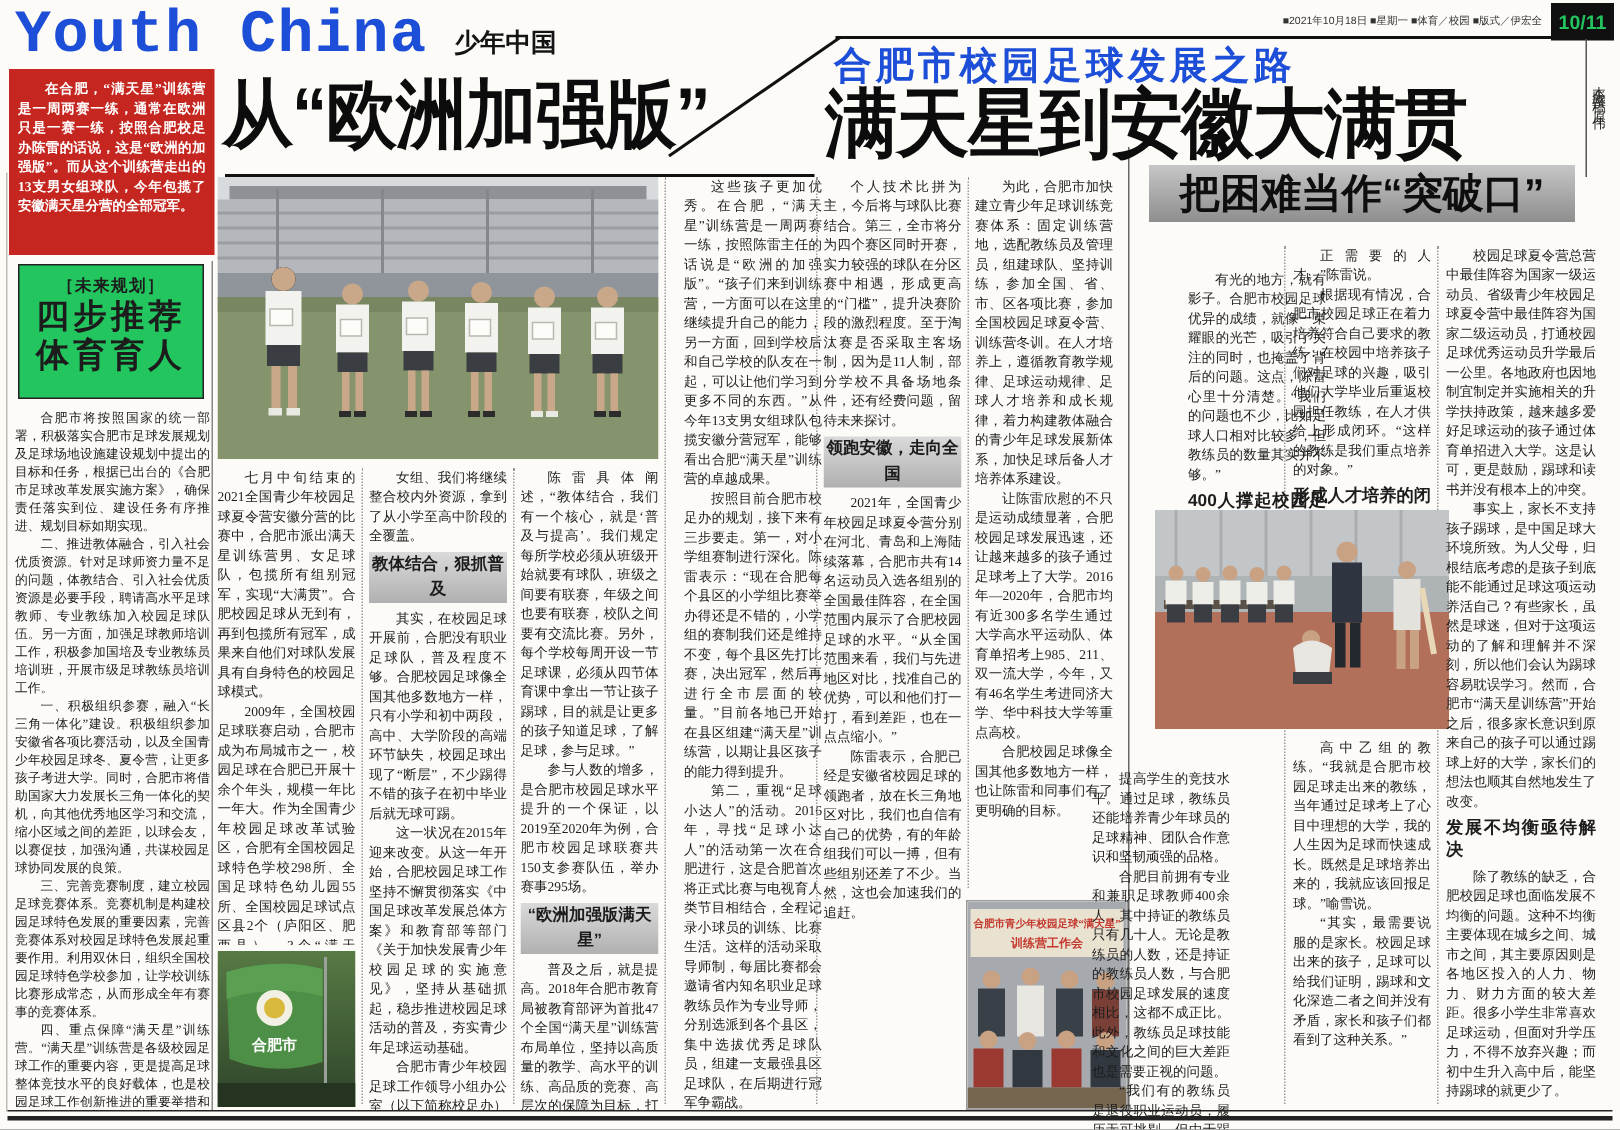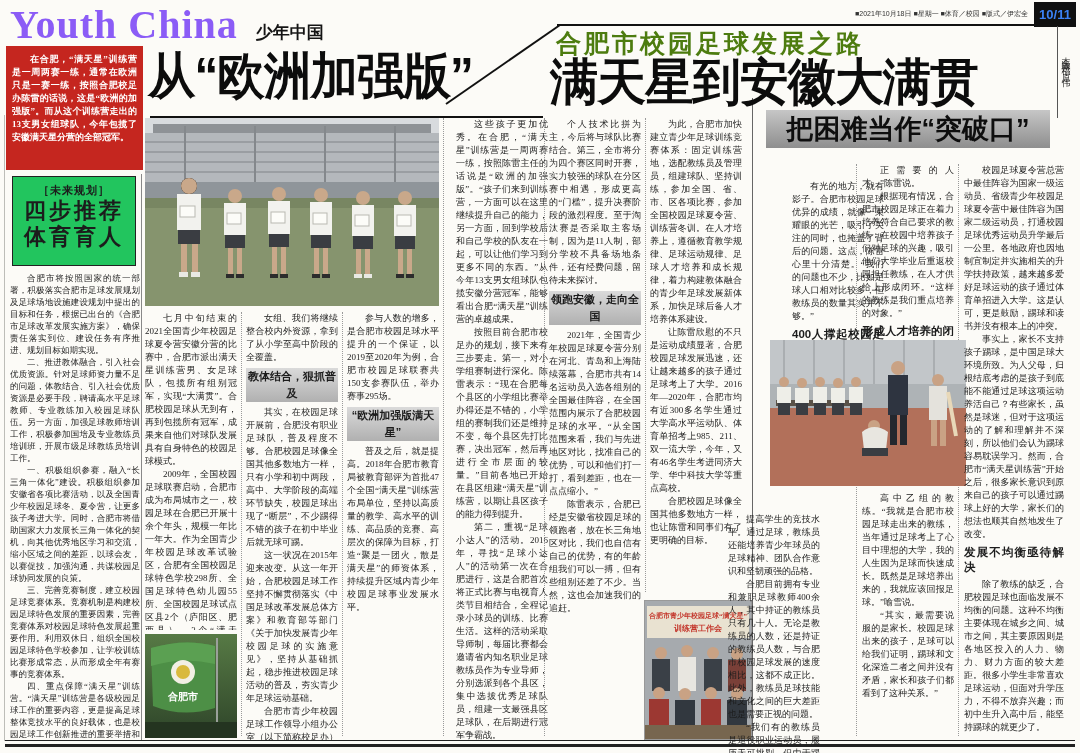--- a/index.html
+++ b/index.html
@@ -2,45 +2,45 @@
 <html><head>
 <meta charset="utf-8">
 <style>
   html,body{margin:0;padding:0;background:#777;}
   .page{position:relative;width:1080px;height:753px;background:#fcfbf7;overflow:hidden;
         font-family:"Liberation Serif",serif;color:#1c1c1c;}
   .abs{position:absolute;}
 
   
   .masthead{left:10px;top:2px;display:flex;align-items:baseline;}
-  .mh-en{font-family:Liberation Serif, serif;font-weight:bold;font-size:40px;line-height:46px;letter-spacing:1px;color:#8b5cf6;}
+  .mh-en{font-family:Liberation Mono, monospace;font-weight:bold;font-size:40px;line-height:46px;letter-spacing:1px;color:#1d4ed8;}
   .mh-cn{font-family:"Liberation Sans",sans-serif;font-weight:bold;font-size:17px;margin-left:18px;color:#141414;}
   .dateline{left:820px;top:9px;width:208px;font-size:7px;text-align:right;color:#333;font-family:"Liberation Sans",sans-serif;}
-  .pagebox{left:1034px;top:2px;width:42px;height:25px;background:#101010;color:#3b82f6;
+  .pagebox{left:1034px;top:2px;width:42px;height:25px;background:#101010;color:#22c55e;
            font:bold 13px/25px "Liberation Sans",sans-serif;text-align:center;}
   .byline-v{left:1059px;top:50px;writing-mode:vertical-rl;font-size:9px;letter-spacing:3px;color:#222;}
 
   
   .rule{background:#111;}
   .rule-a{left:557px;top:24px;width:500px;height:2px;}
   .rule-c{left:150px;top:116px;width:393px;height:2px;}
   .rule-vbadge{left:1057px;top:26px;width:1px;height:92px;background:#555;}
   .sidebar-rule{left:141px;top:174px;width:1px;height:566px;background:#888;}
   .section-rule{left:752px;top:98px;width:1px;height:642px;background:#666;}
   .left-edge{left:4px;top:115px;width:1px;height:626px;background:#bdbdb8;}
   .bot1{left:5px;top:740px;width:1070px;height:1px;background:#222;}
   .bot2{left:5px;top:744px;width:1070px;height:3px;background:#222;}
   .diag{left:440px;top:24px;width:125px;height:82px;}
 
   
   .lead-box{left:6px;top:46px;width:125px;height:110px;background:#c5261f;color:#fff;
             padding:7px 6px;font-weight:bold;font-size:9px;line-height:13px;text-align:justify;}
   .lead-box p{margin:0;text-indent:2em;}
   .kicker{left:556px;top:27px;font-family:"Liberation Sans",sans-serif;font-weight:bold;
-          font-size:25px;letter-spacing:3px;color:#4d7c0f;}
+          font-size:25px;letter-spacing:3px;color:#1d4ed8;}
   .hl{font-family:"Liberation Sans",sans-serif;font-weight:900;color:#0c0c0c;white-space:nowrap;
       transform-origin:left top;}
   .hl1{left:148px;top:46px;font-size:50px;line-height:60px;transform:scaleX(.95);letter-spacing:-1px;}
   .hl2{left:550px;top:53px;font-size:50px;line-height:58px;transform:scaleX(.97);letter-spacing:-1px;}
 
   
   .planbox{left:12px;top:176px;width:122px;height:88px;border:1px solid #222;text-align:center;background:#22c55e;}
   .plan-tag{font-family:"Liberation Sans",sans-serif;font-weight:bold;font-size:11px;margin-top:6px;letter-spacing:1px;}
   .plan-title{font-family:Liberation Serif, serif;font-weight:900;font-size:22px;line-height:26px;letter-spacing:3px;}
   .sb-body{left:10px;top:272px;width:130px;height:466px;overflow:hidden;font-size:8.5px;line-height:12px;text-align:justify;}
@@ -240,20 +240,21 @@
 
   <div class="abs col c2">
     <p>女组、我们将继续整合校内外资源，拿到了从小学至高中阶段的全覆盖。</p>
     <h3 class="boxhead">教体结合，狠抓普及</h3>
     <p>其实，在校园足球开展前，合肥没有职业足球队，普及程度不够。合肥校园足球像全国其他多数地方一样，只有小学和初中两段，高中、大学阶段的高端环节缺失，校园足球出现了“断层”，不少踢得不错的孩子在初中毕业后就无球可踢。</p>
     <p>这一状况在2015年迎来改变。从这一年开始，合肥校园足球工作坚持不懈贯彻落实《中国足球改革发展总体方案》和教育部等部门《关于加快发展青少年校园足球的实施意见》，坚持从基础抓起，稳步推进校园足球活动的普及，夯实青少年足球运动基础。</p>
     <p>合肥市青少年校园足球工作领导小组办公室（以下简称校足办）副主任陈雷认为，这是合肥校园足球发展的转折点。“从大的方面来说，我们从体教结合转变成教体结合，教育部门开始成为校园足球主导者。按照之前的规定，每一所学校必须要有一支校队，一个学校有1000人，但踢球的只有20人，人数肯定不够。”</p>
   </div>
 
   <div class="abs col c3">
+    <p>陈雷具体阐述，“教体结合，我们有一个核心，就是‘普及与提高’。我们规定每所学校必须从班级开始就要有球队，班级之间要有联赛，年级之间也要有联赛，校队之间要有交流比赛。另外，每个学校每周开设一节足球课，必须从四节体育课中拿出一节让孩子踢球，目的就是让更多的孩子知道足球，了解足球，参与足球。”</p>
     <p>参与人数的增多，是合肥市校园足球水平提升的一个保证，以2019至2020年为例，合肥市校园足球联赛共150支参赛队伍，举办赛事295场。</p>
     <h3 class="boxhead">“欧洲加强版满天星”</h3>
     <p>普及之后，就是提高。2018年合肥市教育局被教育部评为首批47个全国“满天星”训练营布局单位，坚持以高质量的教学、高水平的训练、高品质的竞赛、高层次的保障为目标，打造“聚是一团火，散是满天星”的师资体系，持续提升区域内青少年校园足球事业发展水平。</p>
 
   </div>
 
   <div class="abs col c4">
     <p>这些孩子更加优秀。在合肥，“满天星”训练营是一周两赛一练，按照陈雷主任的话说是“欧洲的加强版”。“孩子们来到训练营，一方面可以在这里继续提升自己的能力，另一方面，回到学校后和自己学校的队友在一起，可以让他们学习到更多不同的东西。”从今年13支男女组球队包揽安徽分营冠军，能够看出合肥“满天星”训练营的卓越成果。</p>
     <p>按照目前合肥市校足办的规划，接下来有三步要走。第一，对小学组赛制进行深化。陈雷表示：“现在合肥每个县区的小学组比赛举办得还是不错的，小学组的赛制我们还是维持不变，每个县区先打比赛，决出冠军，然后再进行全市层面的较量。”目前各地已开始在县区组建“满天星”训练营，以期让县区孩子的能力得到提升。</p>
     <p>第二，重视“足球小达人”的活动。2016年，寻找“足球小达人”的活动第一次在合肥进行，这是合肥首次将正式比赛与电视育人类节目相结合，全程记录小球员的训练、比赛生活。这样的活动采取导师制，每届比赛都会邀请省内知名职业足球教练员作为专业导师，分别选派到各个县区，集中选拔优秀足球队员，组建一支最强县区足球队，在后期进行冠军争霸战。</p>

